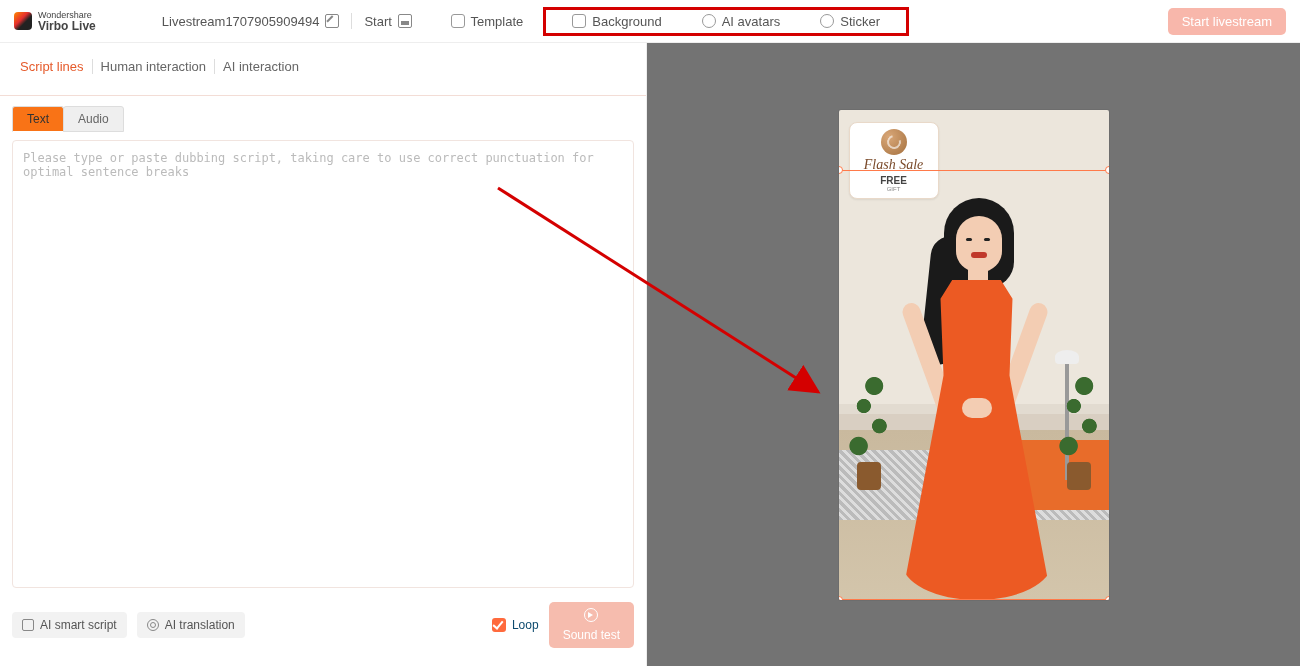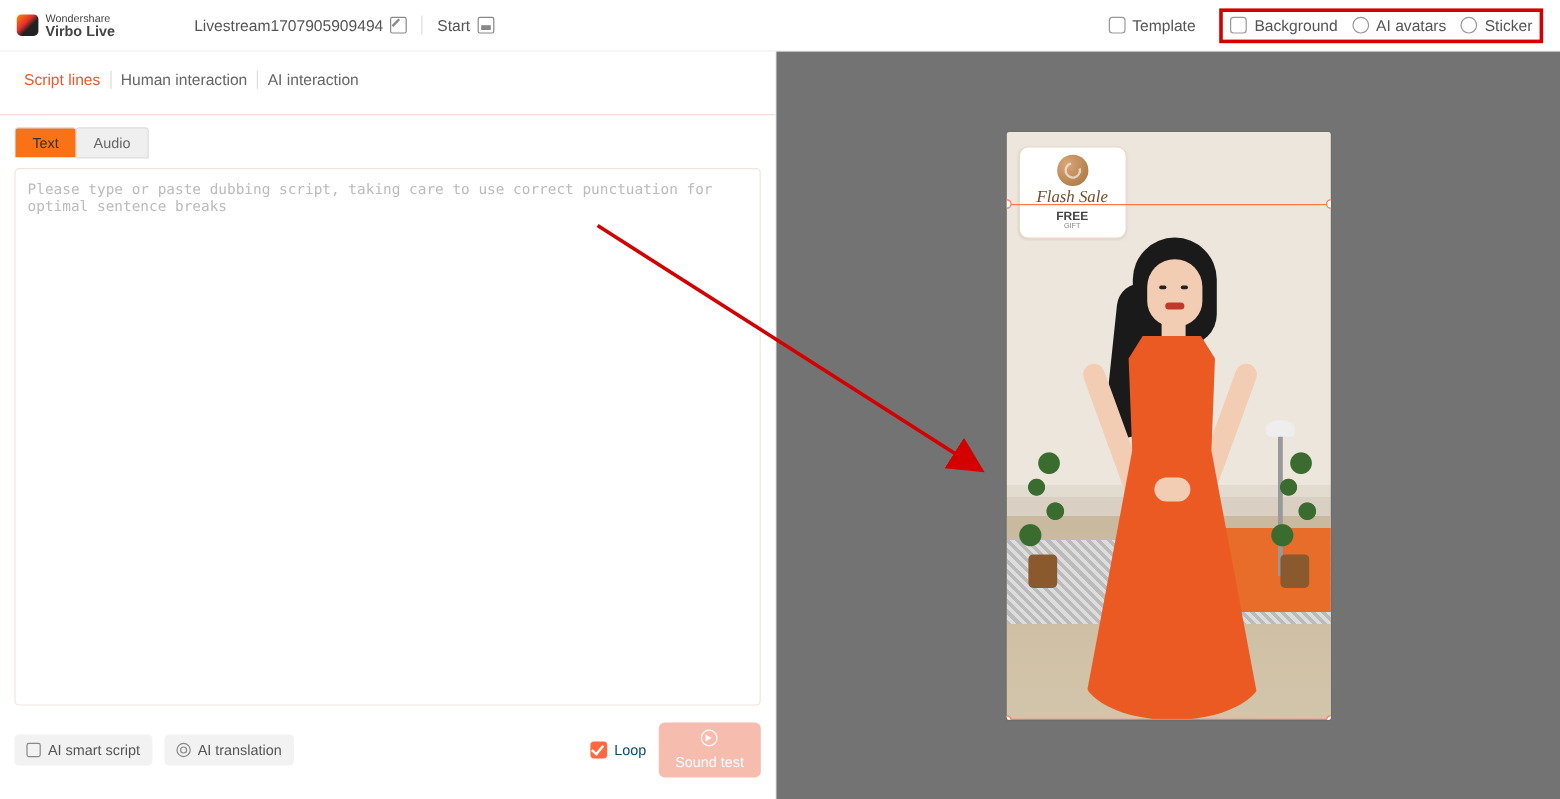--- a/index.html
+++ b/index.html
@@ -14,21 +14,21 @@
     .project-name { margin-left: 18px; color: #555; display: flex; align-items: center; gap: 6px; padding-left: 48px; }
     .divider-v { width: 1px; height: 16px; background: #ddd; margin: 0 12px; }
     .save { color: #555; display: flex; align-items: center; gap: 6px; }
     .mini-icon { width: 14px; height: 14px; border: 1px solid #888; border-radius: 2px; position: relative; }
     .pencil::after { content:""; position:absolute; inset:2px; border-left:2px solid #888; transform: rotate(45deg);}
     .floppy::after { content:""; position:absolute; left:2px; right:2px; top:6px; height:4px; background:#888;}
     .header-center { margin-left: auto; display: flex; align-items: center; gap: 20px; }
     .hc-item { display: flex; align-items: center; gap: 6px; color: #555; cursor: pointer; }
     .hc-icon { width: 14px; height: 14px; border: 1px solid #999; border-radius: 3px; }
     .hc-icon.circ { border-radius: 50%; }
-    .annot-box { border: 3px solid #d40000; padding: 4px 6px; display: flex; align-items: flex-end; gap: 12px; }
+    .annot-box { border: 3px solid #d40000; padding: 4px 26px; display: flex; align-items: flex-end; gap: 40px; }
     .start-btn { margin-left: auto; background: #f8b7ab; color: #fff; padding: 6px 14px; border-radius: 5px; font-size: 13px; cursor: pointer; margin-left: 220px;}
     .header-right-wrap { margin-left: auto; display:flex; align-items:center;}
 
     
     .main { display: flex; height: calc(100% - 43px); }
     .left { width: 647px; padding: 8px 0 0 0; display: flex; flex-direction: column; border-right: 1px solid #eee;}
     .section-tabs { display: flex; align-items: flex-start; padding: 8px 12px 21px 12px; border-bottom: 1px solid #f3ddd6; }
     .stab { padding: 0 8px; color: #666; font-size: 13px; cursor: pointer; border-right: 1px solid #ddd; }
     .stab:last-of-type { border-right: none; }
     .stab.active { color: #e55a2b; font-weight: 500; }
@@ -133,20 +133,25 @@
         <span class="hc-icon circ"></span>
         <span>AI avatars</span>
       </div>
       <div class="hc-item">
         <span class="hc-icon circ"></span>
         <span>Sticker</span>
       </div>
     </div>
   </div>
 
+  <div class="header-right-wrap">
+    <div class="start-btn">
+      <span>Start livestream</span>
+    </div>
+  </div>
 </div>
 
 <div class="main">
   <div class="left">
     <div class="section-tabs">
       <div class="stab active">Script lines</div>
       <div class="stab">Human interaction</div>
       <div class="stab">AI interaction</div>
     </div>
 

